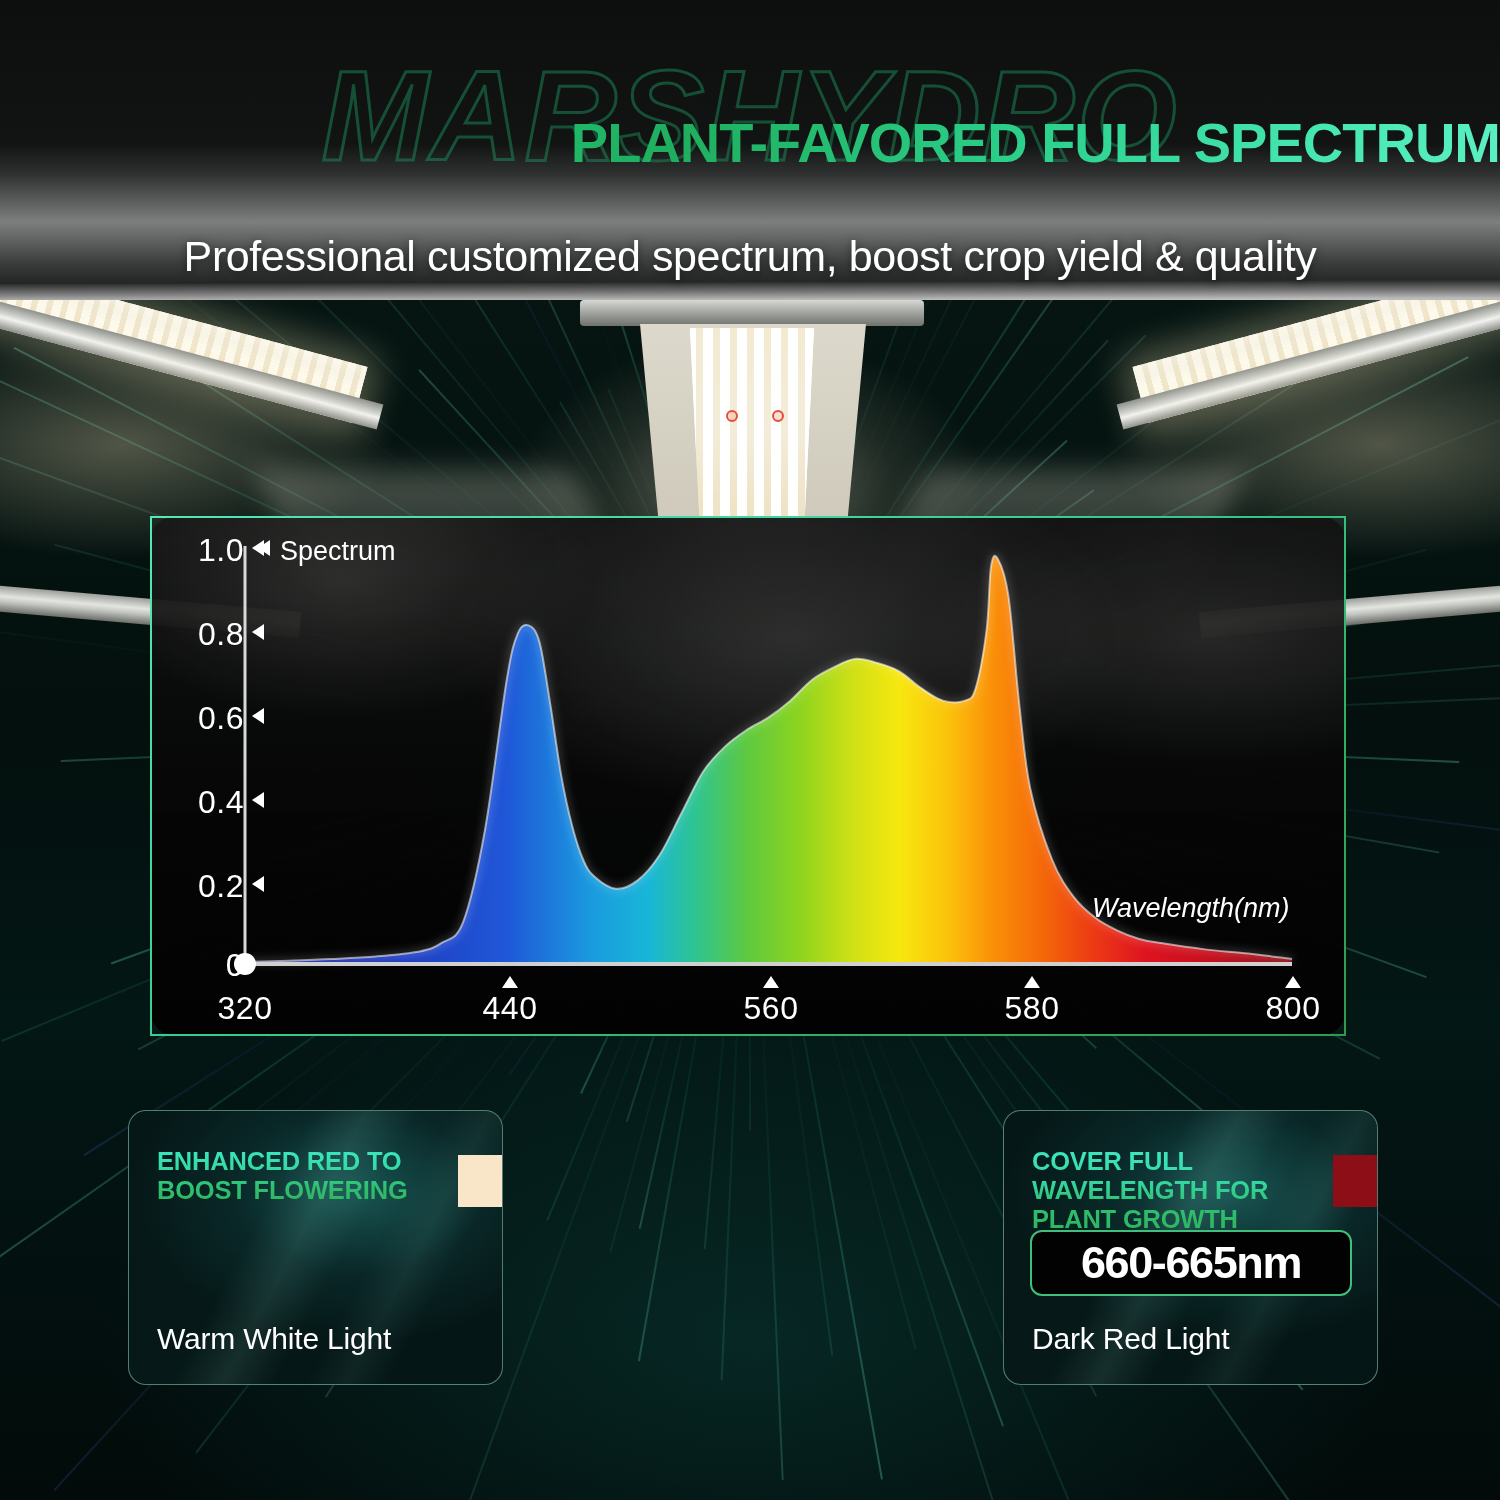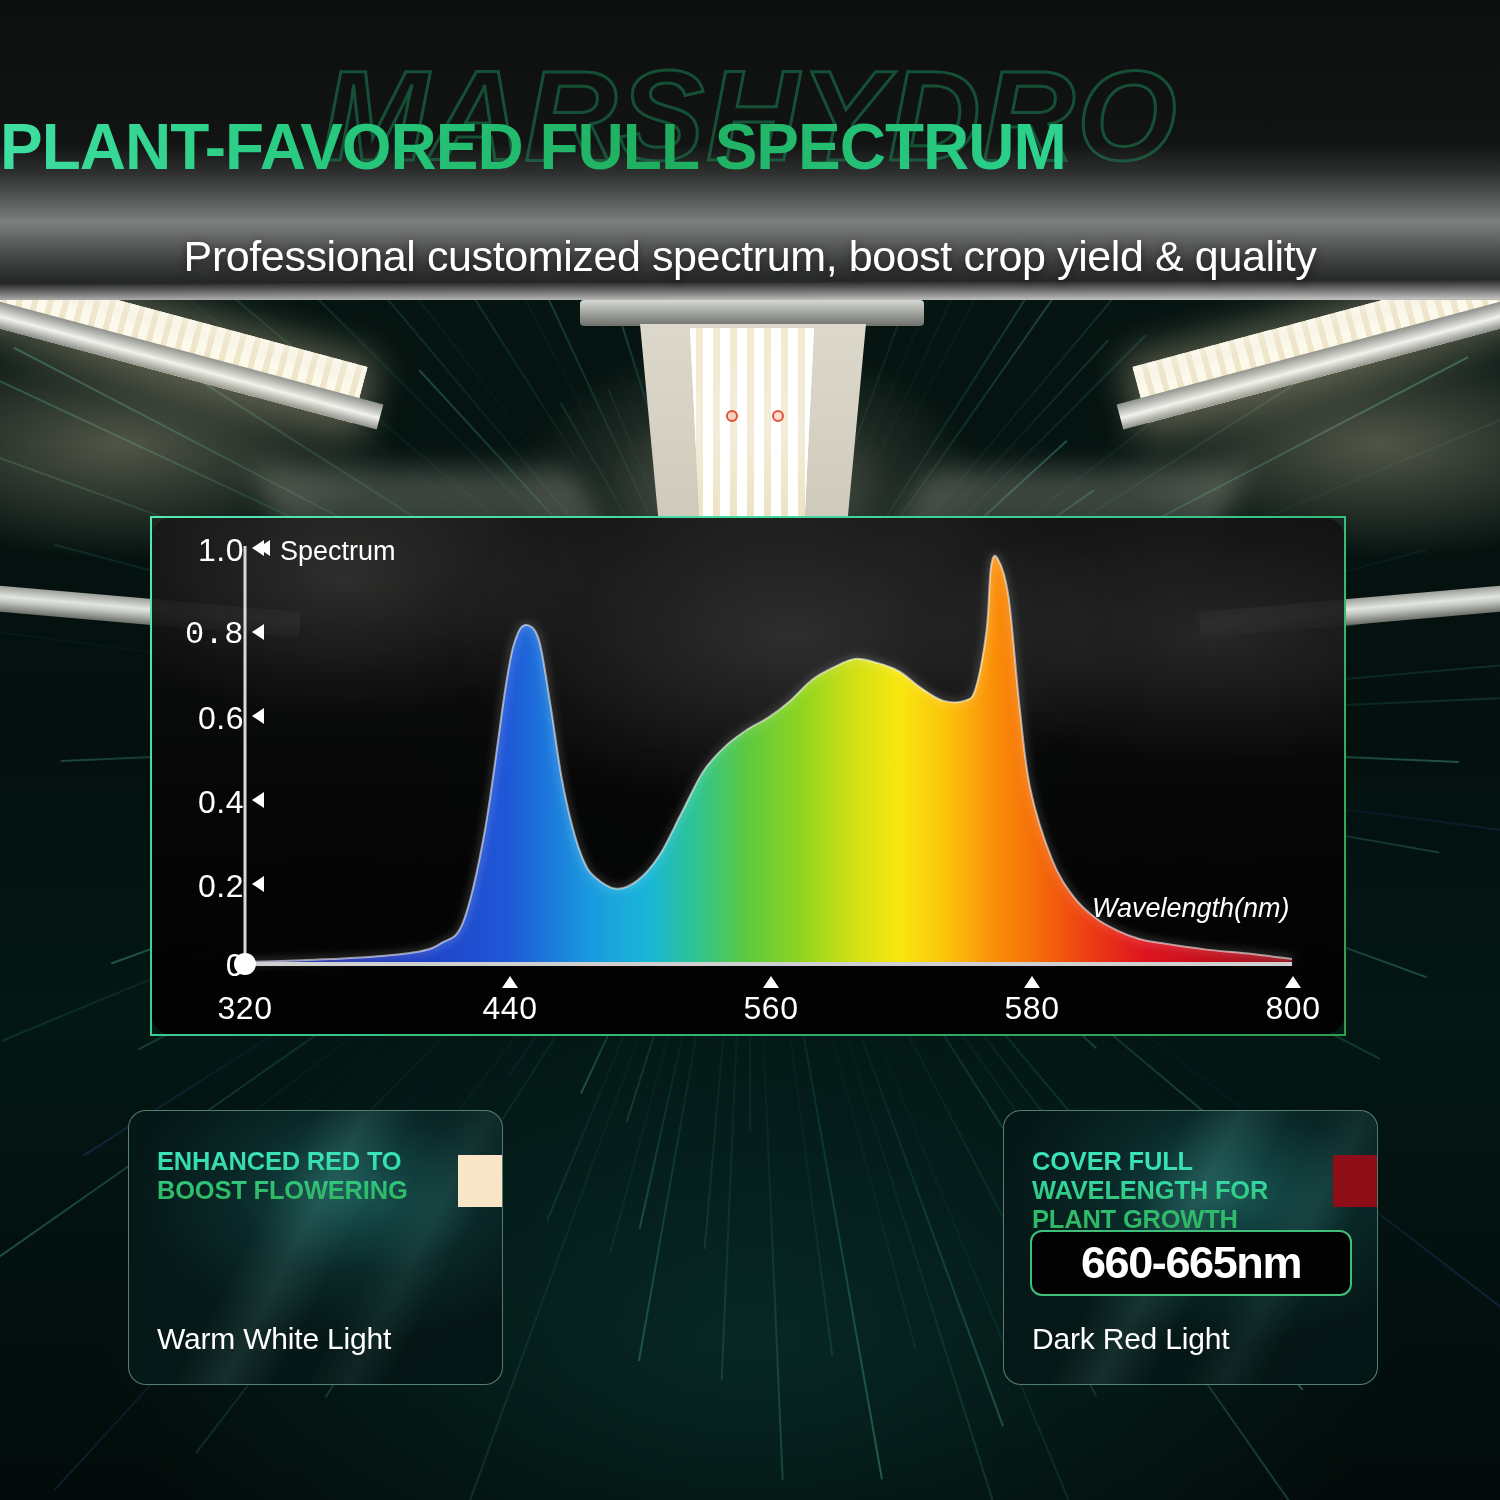--- a/index.html
+++ b/index.html
@@ -115,22 +115,22 @@
     font-family:"Liberation Sans", sans-serif;
     font-size: 128px; font-weight: 700; font-style: italic;
     letter-spacing: 2px;
     color: transparent;
     -webkit-text-stroke: 3px rgba(28,150,95,0.55);
     text-stroke: 3px rgba(28,150,95,0.55);
     opacity: .85;
     user-select:none;
   }
   .headline {
-    position:absolute; left:0; top:110px; width:1500px; text-align:left;
-    font-size: 64px; font-weight: 800; letter-spacing: -1px;
+    position:absolute; left:0; top:110px; width:1500px; text-align:right;
+    font-size: 56px; font-weight: 800; letter-spacing: -1px;
     background: linear-gradient(100deg, #3fe0a2 0%, #27c97e 22%, #1fae5e 45%, #2bd08a 68%, #46e7b2 88%, #5cf0c3 100%);
     -webkit-background-clip: text; background-clip: text;
     color: transparent;
     text-shadow: none;
     white-space: nowrap;
   }
   .subhead {
     position:absolute; left:0; top:232px; width:1500px; text-align:center;
     font-size: 43px; font-weight: 400; color:#ffffff;
     letter-spacing: -0.4px; white-space:nowrap;
@@ -424,21 +424,21 @@
         </g>
 
       <line id="y-axis-line" x1="93" y1="28" x2="93" y2="446" stroke="#d8d8d8" stroke-width="3"></line>
       <line id="x-axis-line" x1="93" y1="446" x2="1140" y2="446" stroke="#d0d0d0" stroke-width="4"></line>
       <circle id="origin-dot" cx="93" cy="446" r="11" fill="#ffffff"></circle>
     </svg>
 
     <div class="ylabel" style="left:22px; top:14px;">1.0</div>
     <div class="tri-left" style="left:100px; top:22px;"></div>
 
-    <div class="ylabel" style="left:22px; top:98px;font-family:Liberation Mono, monospace;">0.8</div>
+    <div class="ylabel" style="left:22px; top:98px;">0.8</div>
     <div class="tri-left" style="left:100px; top:106px;"></div>
 
     <div class="ylabel" style="left:22px; top:182px;">0.6</div>
     <div class="tri-left" style="left:100px; top:190px;"></div>
 
     <div class="ylabel" style="left:22px; top:266px;">0.4</div>
     <div class="tri-left" style="left:100px; top:274px;"></div>
 
     <div class="ylabel" style="left:22px; top:350px;">0.2</div>
     <div class="tri-left" style="left:100px; top:358px;"></div>

